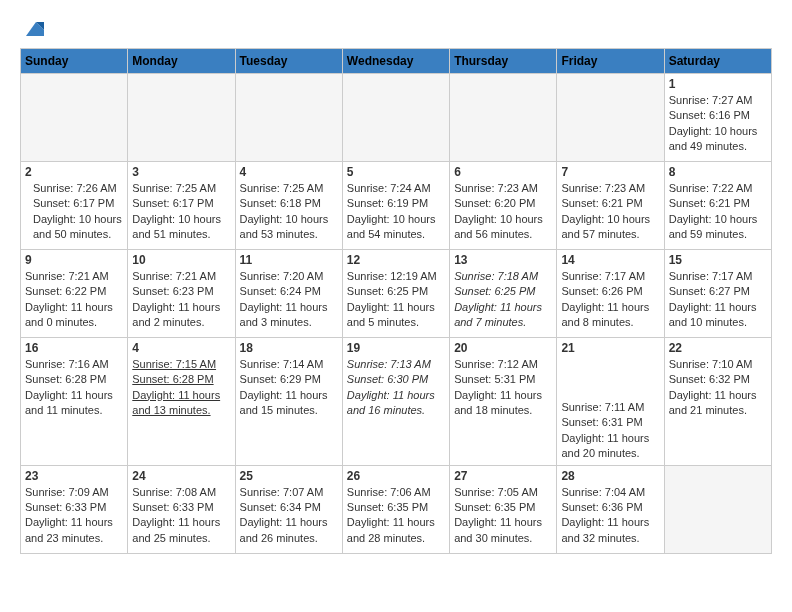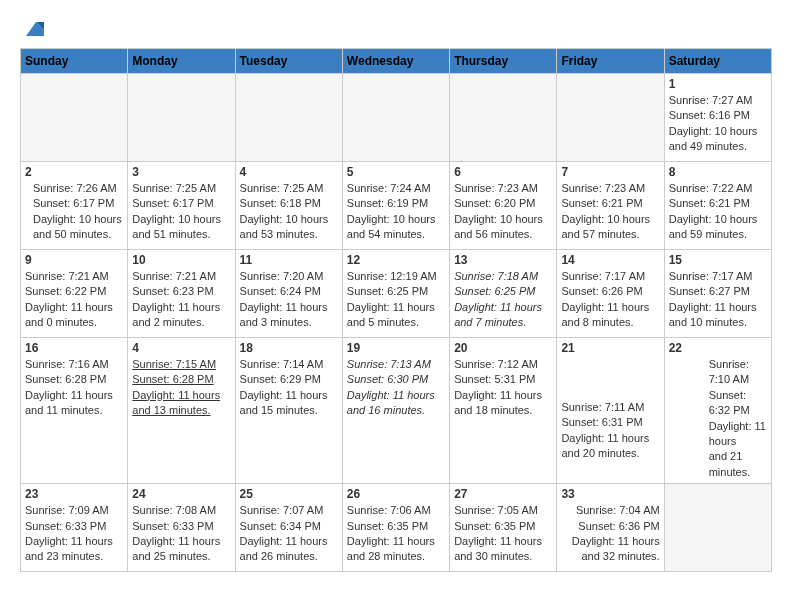--- a/index.html
+++ b/index.html
@@ -280,21 +280,21 @@
           </td>
           <td>
             <span class="day-num">21</span>
             <div class="day-info" style="white-space: pre-line; margin-top: 45px;">Sunrise: 7:11 AM
 Sunset: 6:31 PM
 Daylight: 11 hours
 and 20 minutes.</div>
           </td>
           <td>
             <span class="day-num">22</span>
-            <div class="day-info" style="white-space: pre-line; margin-left: 40px;">Sunrise: 7:10 AM
+            <div class="day-info" style="white-space: pre-line;">Sunrise: 7:10 AM
 Sunset: 6:32 PM
 Daylight: 11 hours
 and 21 minutes.</div>
           </td>
         </tr>
         <tr>
           <td>
             <span class="day-num">23</span>
             <div class="day-info" style="white-space: pre-line;">Sunrise: 7:09 AM
 Sunset: 6:33 PM
@@ -323,22 +323,22 @@
 and 28 minutes.</div>
           </td>
           <td>
             <span class="day-num">27</span>
             <div class="day-info" style="white-space: pre-line;">Sunrise: 7:05 AM
 Sunset: 6:35 PM
 Daylight: 11 hours
 and 30 minutes.</div>
           </td>
           <td>
-            <span class="day-num">33</span>
-            <div class="day-info" style="white-space: pre-line; text-align: right;">Sunrise: 7:04 AM
+            <span class="day-num">28</span>
+            <div class="day-info" style="white-space: pre-line;">Sunrise: 7:04 AM
 Sunset: 6:36 PM
 Daylight: 11 hours
 and 32 minutes.</div>
           </td>
           <td class="empty"></td>
         </tr>
       </tbody>
   </table>
 </div>
 

